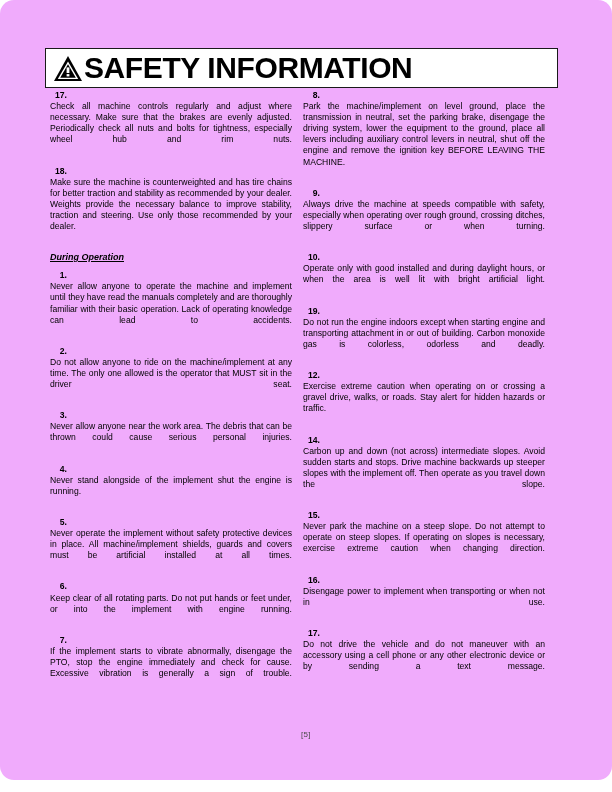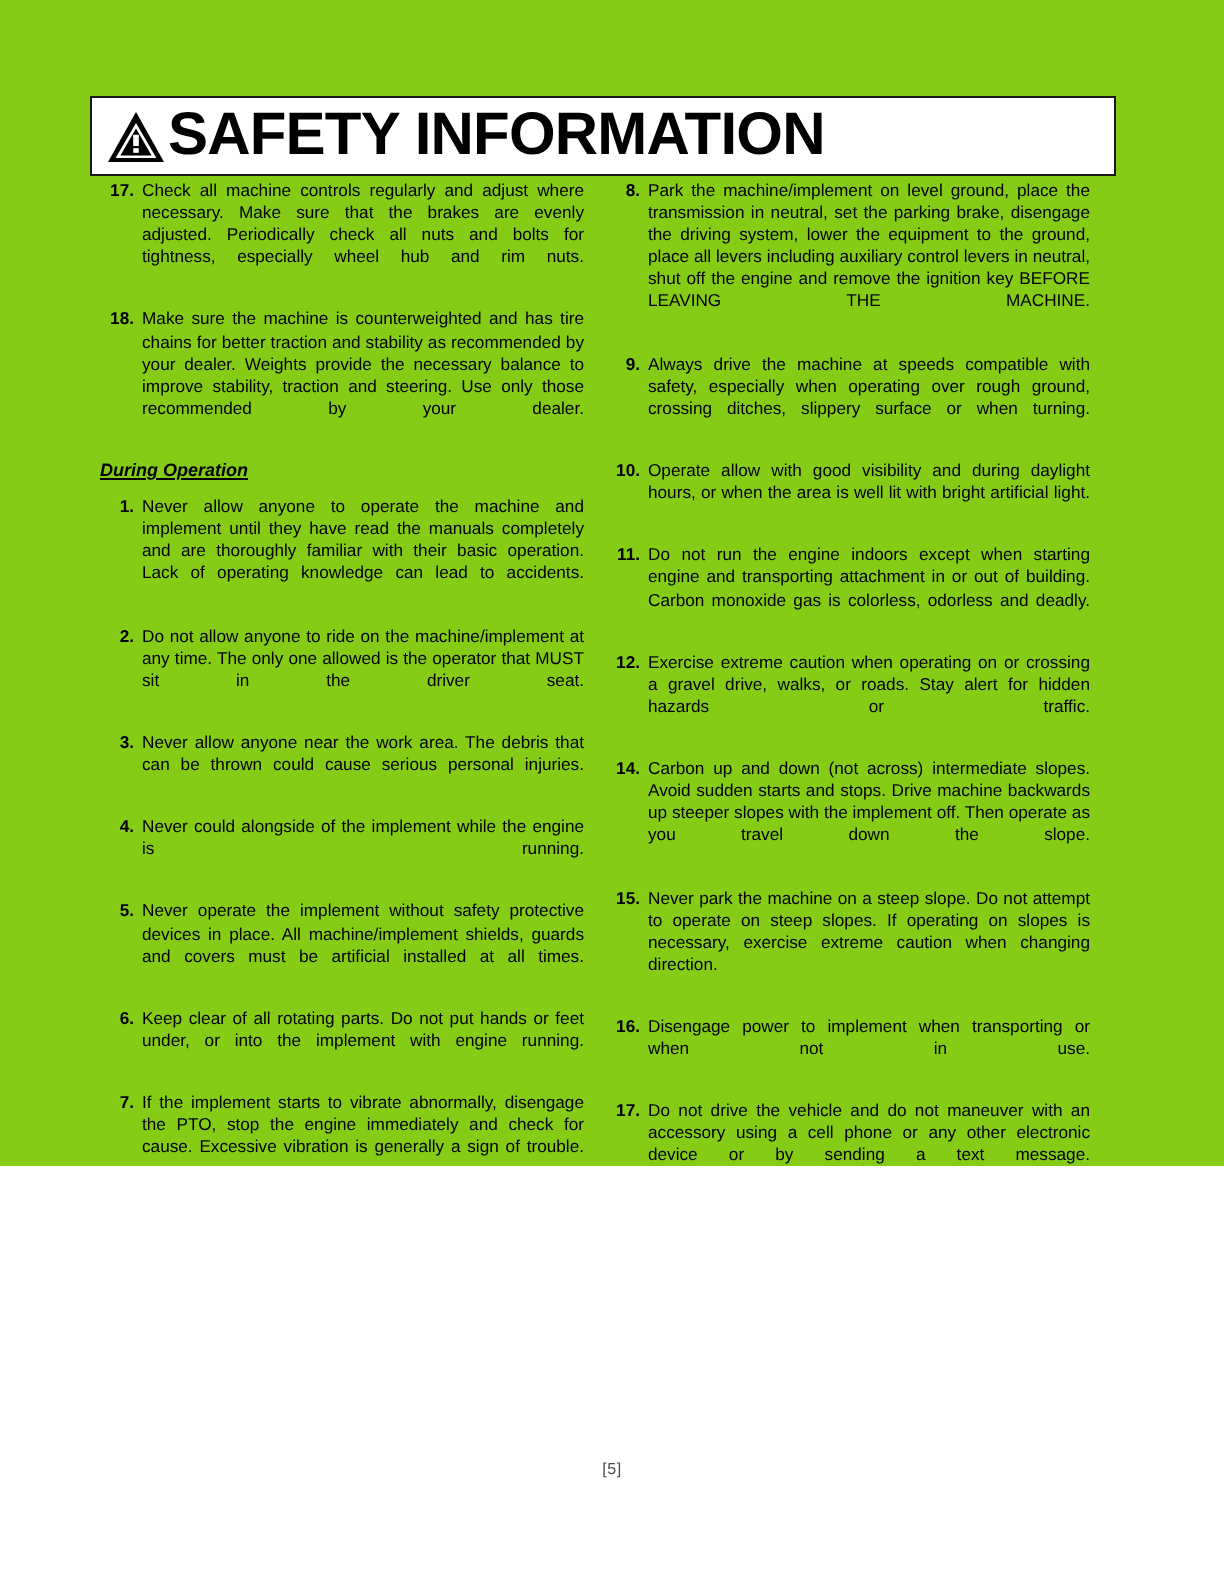--- a/index.html
+++ b/index.html
@@ -13,22 +13,23 @@
     position: relative;
     font-family: "Liberation Sans", sans-serif;
     color: #000000;
     overflow: hidden;
   }
 
   #page {
     position: absolute;
     left: 0; top: 0;
     width: 612px;
-    height: 583px;
-    background: #84cc16;
+    height: 780px;
+    background: #f0abfc;
+    border-radius: 14px;
   }
 
   
   #banner {
     position: absolute;
     left: 45px;
     top: 48px;
     width: 513px;
     height: 40px;
     border: 1.5px solid #1a1a1a;
@@ -62,20 +63,21 @@
   }
   #col-left  { left: 50px; }
   #col-right { left: 303px; }
 
   .item {
     display: flex;
     align-items: flex-start;
     margin-bottom: 9px;
     font-size: 8.6px;
     line-height: 11.1px;
+    flex-direction: column;
   }
   .item .num {
     flex: 0 0 auto;
     width: 17px;
     text-align: right;
     font-weight: bold;
     padding-right: 4px;
     box-sizing: content-box;
     font-size: 8.6px;
     line-height: 11.1px;
@@ -160,21 +162,21 @@
       <span class="body">Do not allow anyone to ride on the machine/implement at any time. The only one allowed is the operator that MUST sit in the driver seat.</span>
     </div>
 
     <div class="item">
       <span class="num">3.</span>
       <span class="body">Never allow anyone near the work area. The debris that can be thrown could cause serious personal injuries.</span>
     </div>
 
     <div class="item">
       <span class="num">4.</span>
-      <span class="body">Never could alongside of the implement while the engine is running.</span>
+      <span class="body">Never stand alongside of the implement shut the engine is running.</span>
     </div>
 
     <div class="item">
       <span class="num">5.</span>
       <span class="body">Never operate the implement without safety protective devices in place. All machine/implement shields, guards and covers must be artificial installed at all times.</span>
     </div>
 
     <div class="item">
       <span class="num">6.</span>
       <span class="body">Keep clear of all rotating parts. Do not put hands or feet under, or into the implement with engine running.</span>
@@ -194,25 +196,25 @@
       <span class="body">Park the machine/implement on level ground, place the transmission in neutral, set the parking brake, disengage the driving system, lower the equipment to the ground, place all levers including auxiliary control levers in neutral, shut off the engine and remove the ignition key BEFORE LEAVING THE MACHINE.</span>
     </div>
 
     <div class="item">
       <span class="num">9.</span>
       <span class="body">Always drive the machine at speeds compatible with safety, especially when operating over rough ground, crossing ditches, slippery surface or when turning.</span>
     </div>
 
     <div class="item">
       <span class="num">10.</span>
-      <span class="body">Operate allow with good visibility and during daylight hours, or when the area is well lit with bright artificial light.</span>
-    </div>
-
-    <div class="item">
-      <span class="num">11.</span>
+      <span class="body">Operate only with good installed and during daylight hours, or when the area is well lit with bright artificial light.</span>
+    </div>
+
+    <div class="item">
+      <span class="num">19.</span>
       <span class="body">Do not run the engine indoors except when starting engine and transporting attachment in or out of building. Carbon monoxide gas is colorless, odorless and deadly.</span>
     </div>
 
     <div class="item">
       <span class="num">12.</span>
       <span class="body">Exercise extreme caution when operating on or crossing a gravel drive, walks, or roads. Stay alert for hidden hazards or traffic.</span>
     </div>
 
 
     <div class="item">

